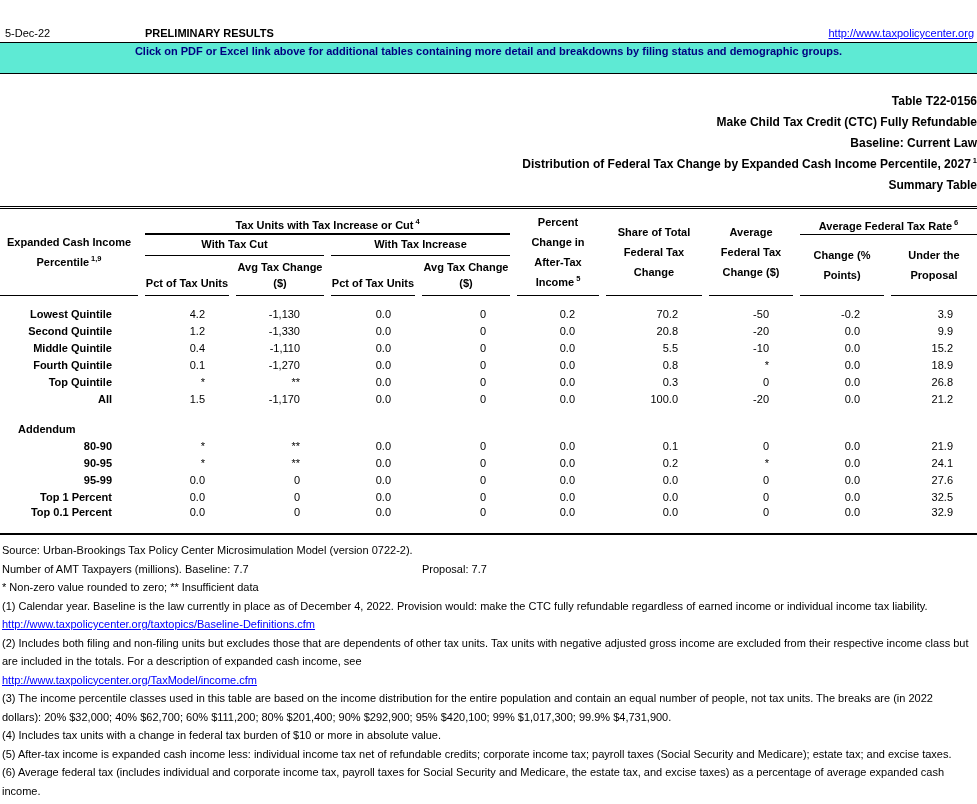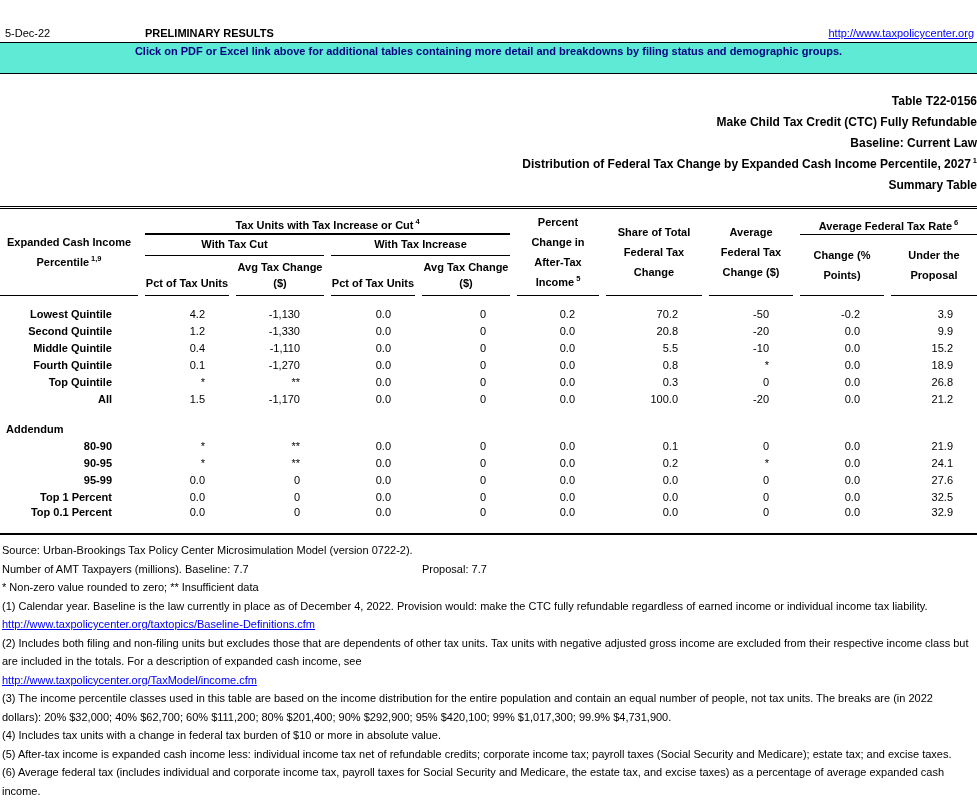--- a/index.html
+++ b/index.html
@@ -44,21 +44,21 @@
   th.thin  { border-bottom: 1.5px solid #000; }
   th.subgroup { border-bottom: 1.5px solid #000; padding-top: 1px; padding-bottom: 3px; vertical-align: bottom; }
   th.hbot { border-bottom: 1.5px solid #000; }
   th.leaf { vertical-align: bottom; padding-top: 3px; padding-bottom: 4px; }
   thead tr.r3 th { height: 40px; }
 
   td { font-size: 11px; height: 17px; vertical-align: bottom; line-height: 15px; }
   td.num { text-align: right; padding-right: 24px; font-weight: normal; }
   td.row-label { text-align: right; padding-right: 26px; font-weight: bold; }
   #main-rows tr:first-child td { padding-top: 11px; }
-  tr.addendum-label-row td { text-align: left; font-weight: bold; padding: 15px 0 0 6px; }
+  tr.addendum-label-row td { text-align: left; font-weight: bold; padding: 15px 0 0 18px; }
   #addendum-rows tr:last-child td { padding-bottom: 13px; margin-left: 11px; }
 
   
   .footnotes { margin-top: 6px; font-size: 11px; line-height: 18.5px; padding-left: 2px; padding-right: 2px; }
   .footnotes .amt { position: relative; }
   .footnotes .amt .amt-right { position: absolute; left: 420px; top: 0; }
   .note-link { color: #0000ff; text-decoration: underline; cursor: pointer; display: block; }
 </style>
 </head>
 <body>

